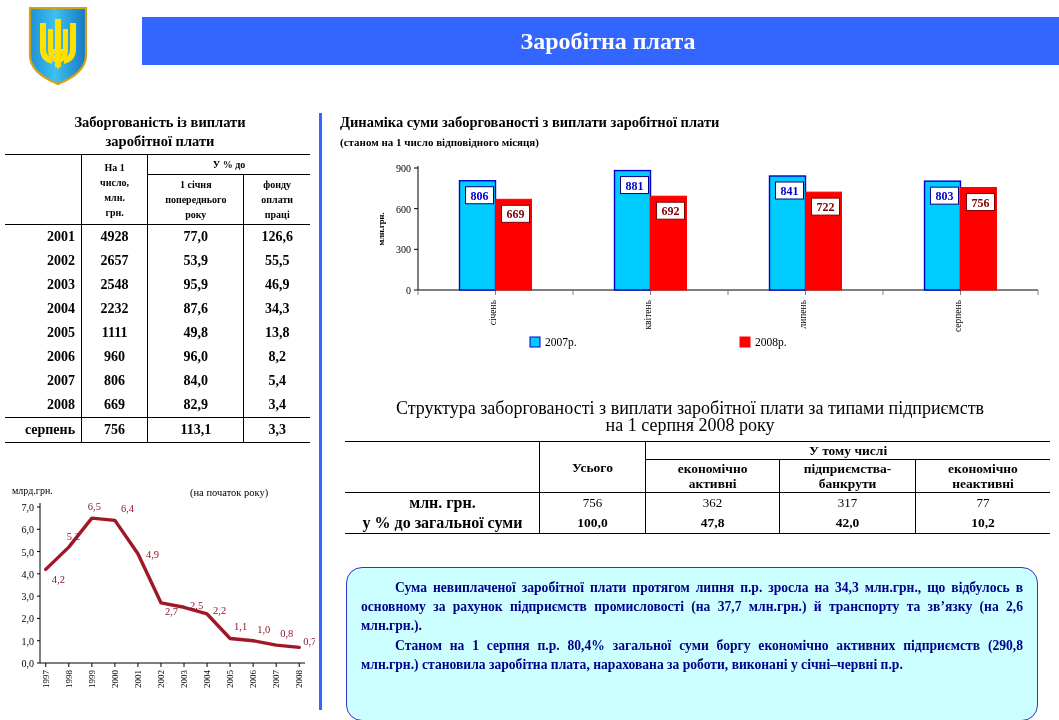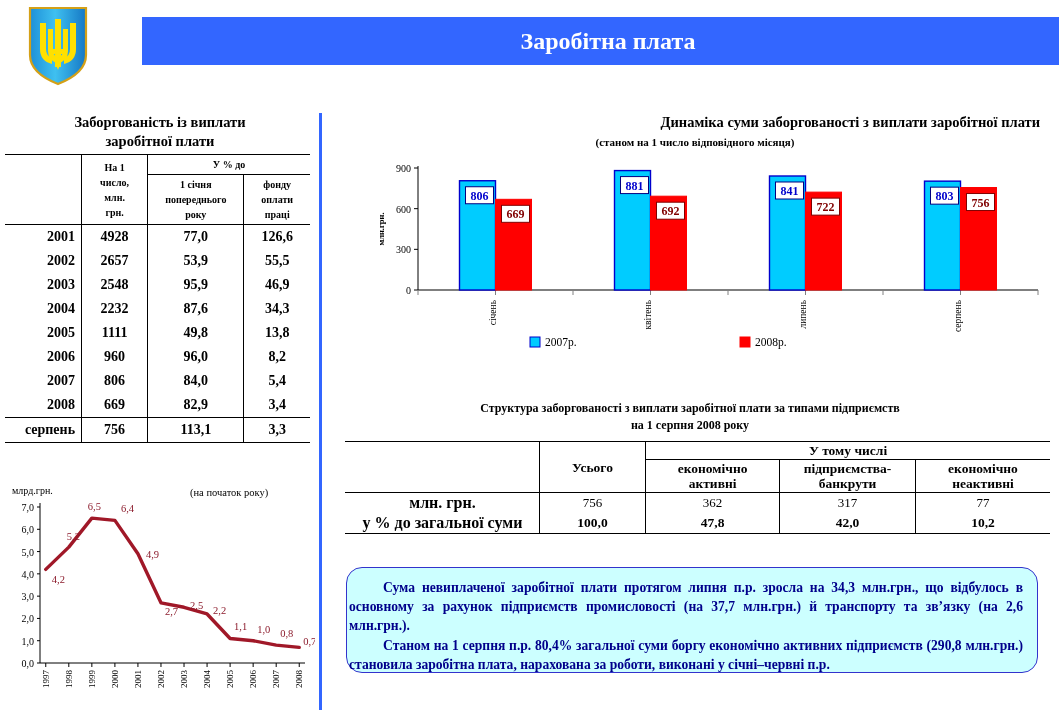--- a/index.html
+++ b/index.html
@@ -139,50 +139,50 @@
     top: 2px;
     font-size: 10.5px;
   }
 
   
   #bar-title {
     position: absolute;
     left: 340px;
     top: 114px;
     width: 700px;
-    text-align: right;
+    text-align: left;
     font-size: 14.5px;
     font-weight: bold;
   }
   #bar-subtitle {
     position: absolute;
     left: 340px;
     top: 136px;
     width: 710px;
-    text-align: center;
+    text-align: left;
     font-size: 11px;
     font-weight: bold;
   }
   #bar-chart-wrap {
     position: absolute;
     left: 370px;
     top: 160px;
     width: 680px;
     height: 215px;
   }
 
   
   #struct-title {
     position: absolute;
     left: 340px;
     top: 400px;
     width: 700px;
     text-align: center;
-    font-size: 12px;
-    font-weight: bold;
+    font-size: 18px;
+    font-weight: normal;
     line-height: 17px;
   }
   #struct-table {
     position: absolute;
     left: 345px;
     top: 441px;
     width: 705px;
     border-collapse: collapse;
     font-size: 13px;
   }
@@ -208,26 +208,26 @@
   }
   .st-val { font-weight: bold; font-size: 13.5px; }
   .st-val-small { font-weight: normal; font-size: 13px; }
 
   
   #note-box {
     position: absolute;
     left: 346px;
     top: 567px;
     width: 692px;
-    height: 106px;
+    height: 154px;
     background: #CCFFFF;
     border: 1.5px solid #3333CC;
     border-radius: 16px;
     box-sizing: border-box;
-    padding: 10px 14px 6px 2px;
+    padding: 10px 14px 6px 14px;
   }
   #note-box p {
     margin: 0 0 1px 0;
     text-indent: 34px;
     text-align: justify;
     font-size: 13.6px;
     font-weight: bold;
     color: #00008B;
     line-height: 19px;
     font-family: "Liberation Serif", serif;

